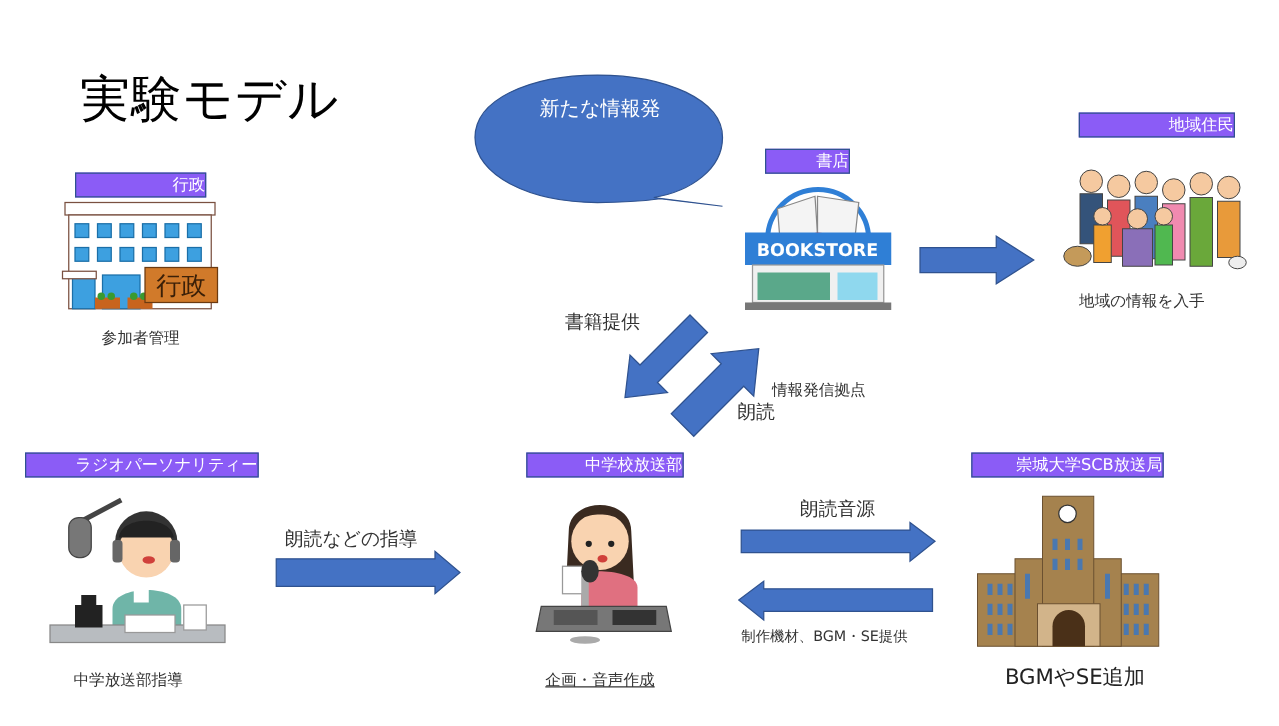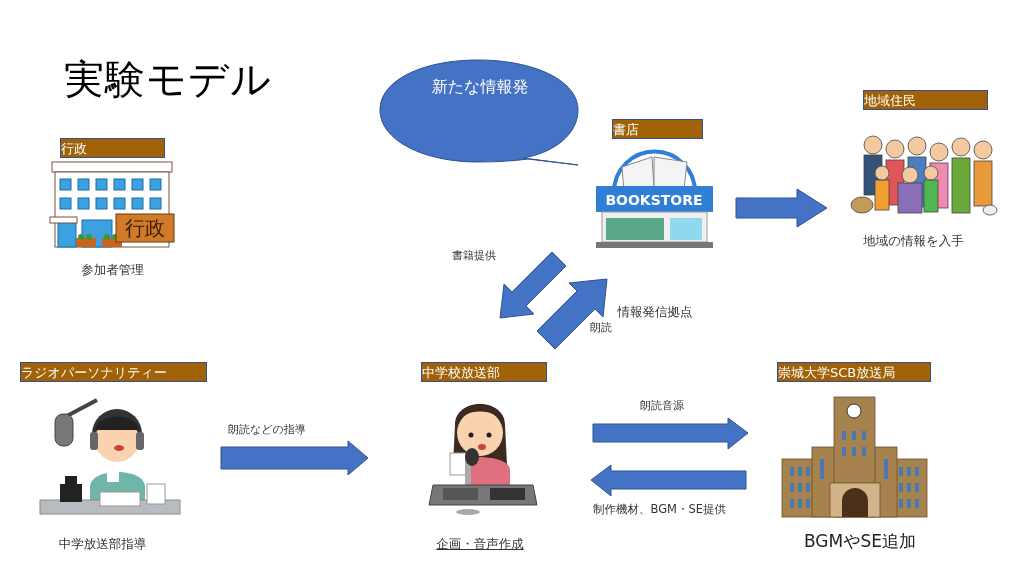--- a/index.html
+++ b/index.html
@@ -1,21 +1,21 @@
 <!DOCTYPE html>
 <html><head>
 <meta charset="utf-8">
 <style>
   html,body{margin:0;padding:0;background:#fff;}
   body{width:1023px;height:581px;position:relative;overflow:hidden;font-family:"DejaVu Sans",sans-serif;color:#222;}
   .abs{position:absolute;}
   .title{left:64px;top:52px;font-size:40px;color:#000;letter-spacing:1px;}
-  .label-box{position:absolute;background:#a16207;border:1px solid #2f528f;color:#fff;font-size:13px;text-align:left;line-height:20px;height:20px;box-sizing:border-box;white-space:nowrap;}
+  .label-box{position:absolute;background:#8b5cf6;border:1px solid #2f528f;color:#fff;font-size:13px;text-align:right;line-height:20px;height:20px;box-sizing:border-box;white-space:nowrap;}
   .caption{position:absolute;font-size:12.5px;color:#333;text-align:center;white-space:nowrap;}
-  .arrowtxt{position:absolute;font-size:11px;color:#333;white-space:nowrap;}
+  .arrowtxt{position:absolute;font-size:15px;color:#333;white-space:nowrap;}
   svg{position:absolute;overflow:visible;}
 </style>
 </head>
 <body>
 
 <div class="abs title">実験モデル</div>
 
 <svg style="left:378px;top:55px;" width="210" height="115">
   <path d="M100,5 C155,5 200,25 200,55 C200,80 175,98 145,103 L200,110 L150,104 C135,106 118,107 100,107 C45,107 2,85 2,55 C2,25 45,5 100,5 Z" fill="#4472c4" stroke="#2f528f" stroke-width="1"></path>
 </svg>
@@ -48,21 +48,21 @@
     <rect x="52" y="76" width="20" height="9" fill="#c8641e"></rect>
   <circle cx="31" cy="75" r="3" fill="#3a9a30"></circle>
     <circle cx="39" cy="75" r="3" fill="#3a9a30"></circle>
     <circle cx="57" cy="75" r="3" fill="#3a9a30"></circle>
     <circle cx="65" cy="75" r="3" fill="#3a9a30"></circle>
   <rect x="66" y="52" width="58" height="28" fill="#d17a2a" stroke="#6b3a10"></rect>
   <text x="95" y="73" text-anchor="middle" font-size="20" fill="#3b2008" font-family="DejaVu Sans, sans-serif">行政</text>
 </svg>
 <div class="caption" style="left:55px;top:262px;width:115px;">参加者管理</div>
 
-<div class="label-box" style="left:612px;top:119px;width:91px;">書店</div>
+<div class="label-box" style="left:612px;top:119px;width:68px;">書店</div>
 <svg style="left:592px;top:142px;" width="125" height="110">
   <path d="M22,50 A40,40 0 0 1 103,50" fill="none" stroke="#2f7fd6" stroke-width="4"></path>
   <path d="M30,25 L60,15 L62,45 L32,50 Z" fill="#f4f4f4" stroke="#888"></path>
   <path d="M62,15 L95,20 L92,48 L62,45 Z" fill="#f4f4f4" stroke="#888"></path>
   <path d="M32,50 L62,45 L92,48" fill="none" stroke="#e04040" stroke-width="2"></path>
   <rect x="4" y="44" width="117" height="26" fill="#2f7fd6"></rect>
   <text x="62" y="63" text-anchor="middle" font-size="14" font-weight="bold" fill="#fff" font-family="DejaVu Sans, sans-serif">BOOKSTORE</text>
   <rect x="10" y="70" width="105" height="30" fill="#f0f0f0" stroke="#999"></rect>
   <rect x="14" y="76" width="58" height="22" fill="#5aa88a"></rect>
   <rect x="78" y="76" width="32" height="22" fill="#8fd8ee"></rect>

